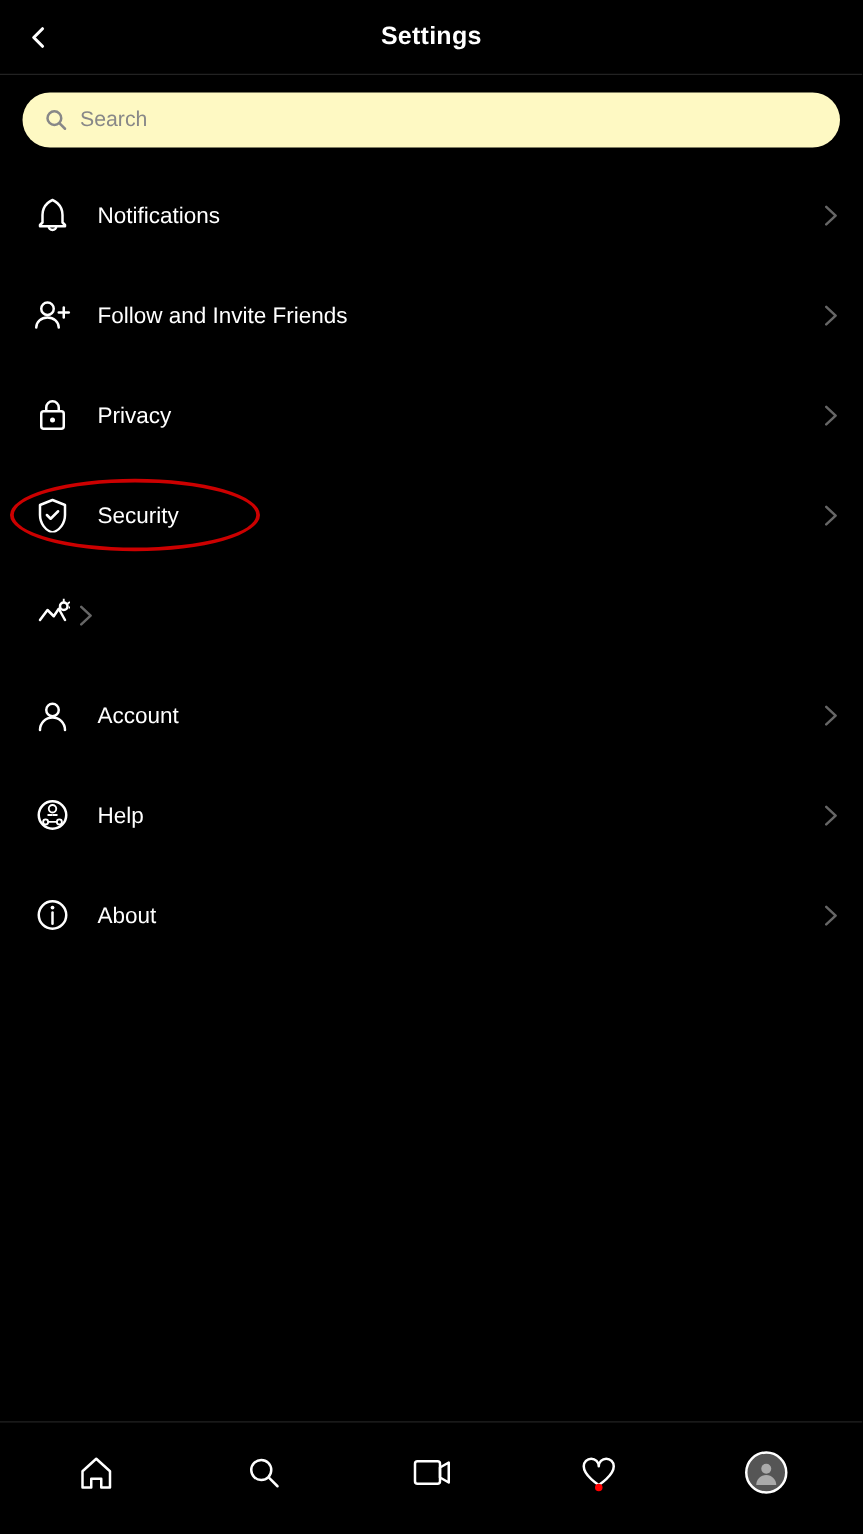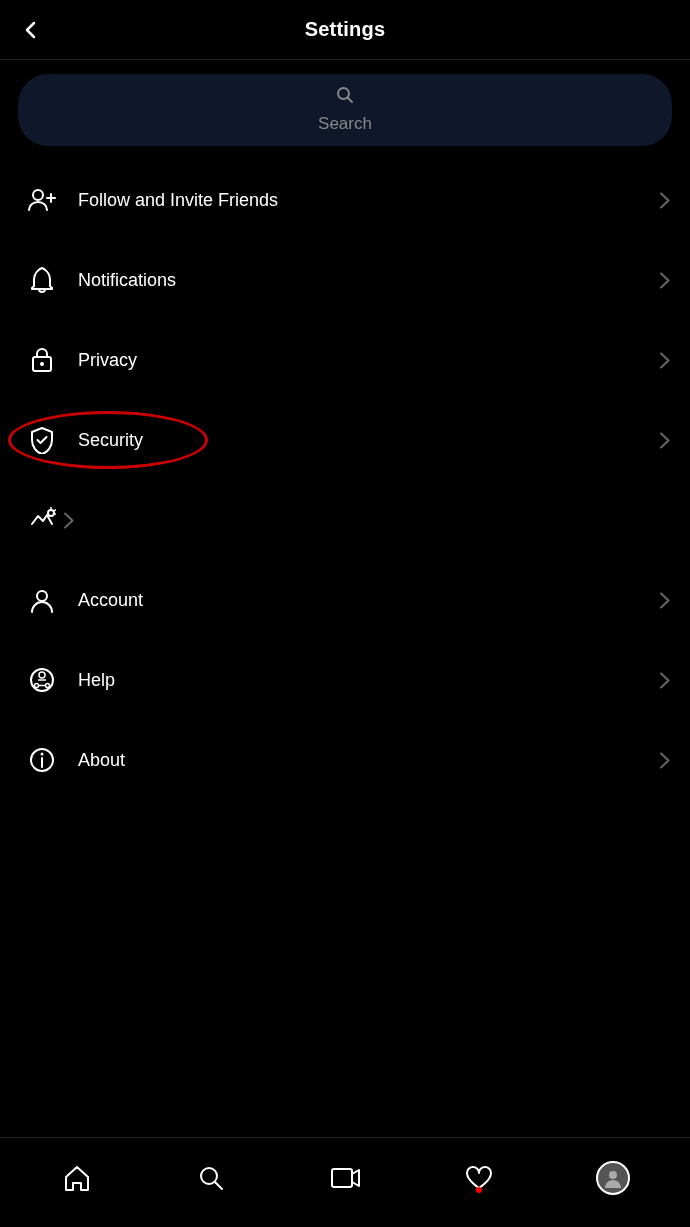--- a/index.html
+++ b/index.html
@@ -39,27 +39,26 @@
       font-weight: 700;
       letter-spacing: 0.2px;
       text-align: center;
     }
 
     
     .search-container {
       padding: 14px 18px;
     }
     .search-bar {
-      background: #0f172a;
+      background: #fef9c3;
       border-radius: 30px;
       display: flex;
       align-items: center;
       padding: 12px 18px;
       gap: 10px;
-      flex-direction: column;
     }
     .search-icon-wrap {
       color: #888;
       font-size: 17px;
     }
     .search-input-text {
       color: #888;
       font-size: 17px;
     }
 
@@ -186,43 +185,43 @@
       </svg>
     </span>
     <span class="search-input-text">Search</span>
   </div>
 </div>
 
 <div class="menu-list">
 
   <div class="menu-item">
     <span class="menu-item-icon">
+      <svg width="26" height="28" viewBox="0 0 26 28" fill="none">
+        <path d="M13 2C13 2 5 5 5 14v6l-2 2v1h20v-1l-2-2v-6c0-9-8-12-8-12z" stroke="white" stroke-width="2" stroke-linejoin="round"></path>
+        <path d="M10 23c0 1.66 1.34 3 3 3s3-1.34 3-3" stroke="white" stroke-width="2"></path>
+      </svg>
+    </span>
+    <span class="menu-item-label">Notifications</span>
+    <span class="menu-item-chevron">
+      <svg width="10" height="17" viewBox="0 0 10 17" fill="none">
+        <path d="M1 1.5L8.5 8.5L1 15.5" stroke="#666" stroke-width="2" stroke-linecap="round" stroke-linejoin="round"></path>
+      </svg>
+    </span>
+  </div>
+
+  <div class="menu-item">
+    <span class="menu-item-icon">
       <svg width="30" height="28" viewBox="0 0 30 28" fill="none">
         <circle cx="11" cy="9" r="5" stroke="white" stroke-width="2"></circle>
         <path d="M2 24c0-4.4 4-8 9-8s9 3.6 9 8" stroke="white" stroke-width="2" stroke-linecap="round"></path>
         <line x1="24" y1="8" x2="24" y2="16" stroke="white" stroke-width="2" stroke-linecap="round"></line>
         <line x1="20" y1="12" x2="28" y2="12" stroke="white" stroke-width="2" stroke-linecap="round"></line>
       </svg>
     </span>
     <span class="menu-item-label">Follow and Invite Friends</span>
-    <span class="menu-item-chevron">
-      <svg width="10" height="17" viewBox="0 0 10 17" fill="none">
-        <path d="M1 1.5L8.5 8.5L1 15.5" stroke="#666" stroke-width="2" stroke-linecap="round" stroke-linejoin="round"></path>
-      </svg>
-    </span>
-  </div>
-
-  <div class="menu-item">
-    <span class="menu-item-icon">
-      <svg width="26" height="28" viewBox="0 0 26 28" fill="none">
-        <path d="M13 2C13 2 5 5 5 14v6l-2 2v1h20v-1l-2-2v-6c0-9-8-12-8-12z" stroke="white" stroke-width="2" stroke-linejoin="round"></path>
-        <path d="M10 23c0 1.66 1.34 3 3 3s3-1.34 3-3" stroke="white" stroke-width="2"></path>
-      </svg>
-    </span>
-    <span class="menu-item-label">Notifications</span>
     <span class="menu-item-chevron">
       <svg width="10" height="17" viewBox="0 0 10 17" fill="none">
         <path d="M1 1.5L8.5 8.5L1 15.5" stroke="#666" stroke-width="2" stroke-linecap="round" stroke-linejoin="round"></path>
       </svg>
     </span>
   </div>
 
 
   <div class="menu-item">
     <span class="menu-item-icon">

